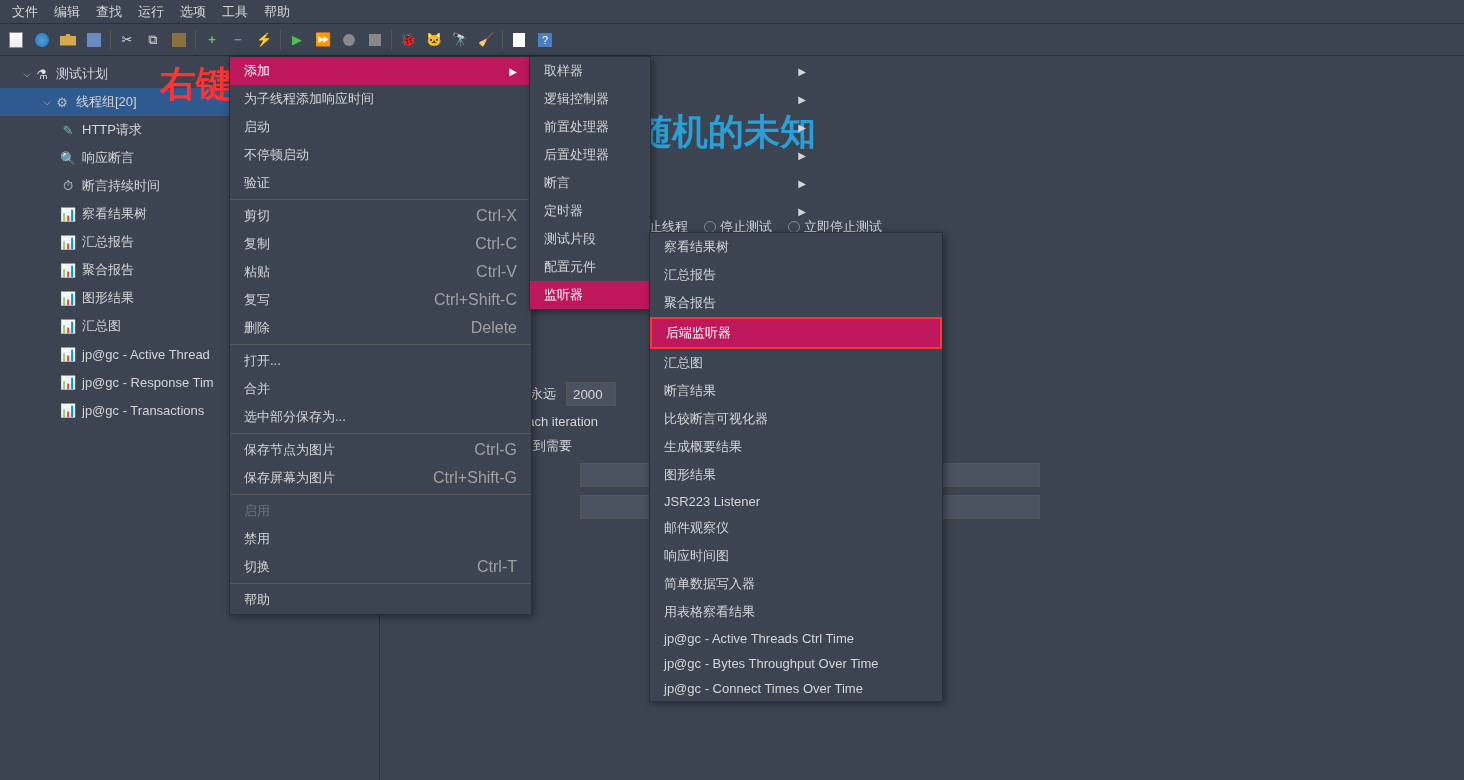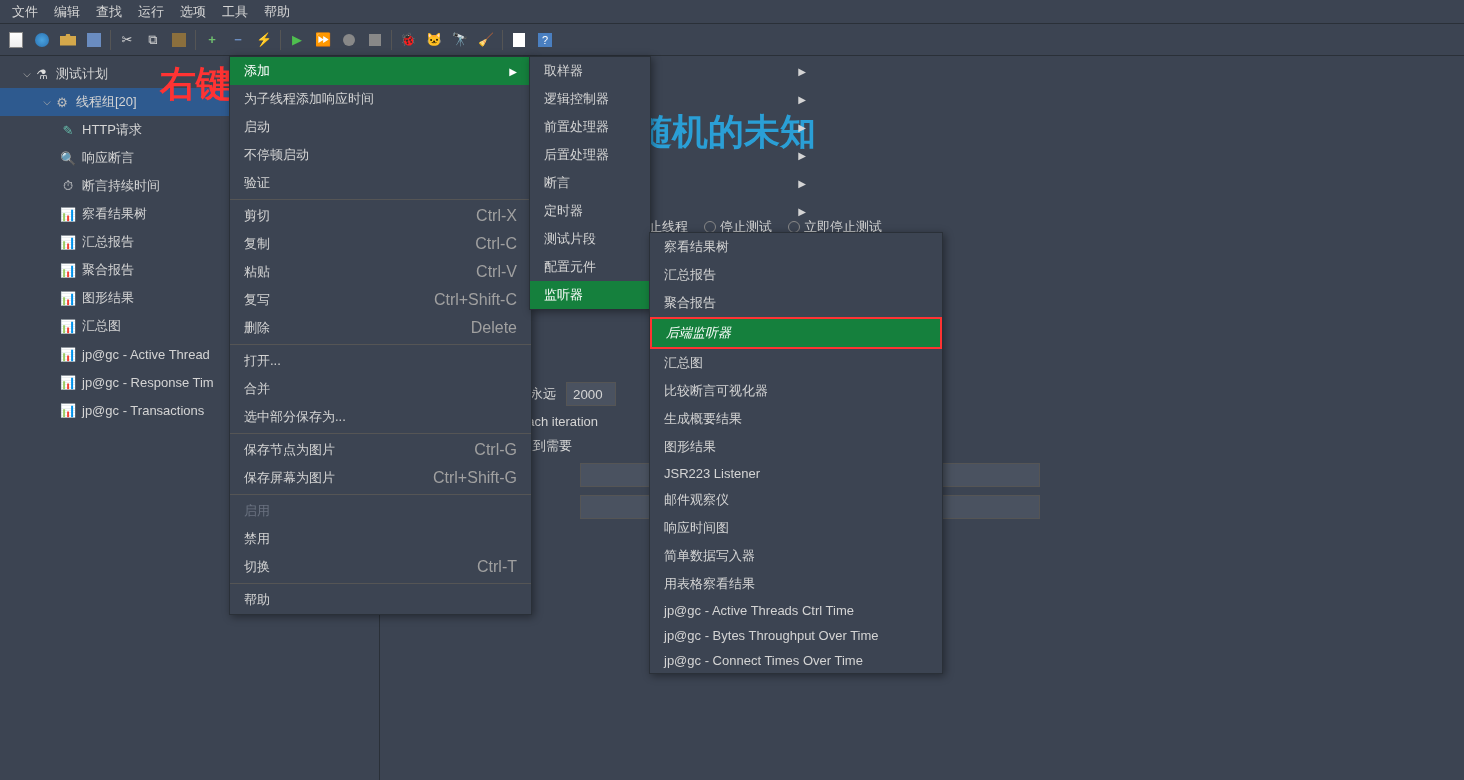--- a/index.html
+++ b/index.html
@@ -26,31 +26,31 @@
 .content-panel { flex: 1; background: #3c4452; padding: 10px 20px; position: relative; }
 .content-title { font-size: 18px; margin-bottom: 10px; }
 .content-row { display: flex; align-items: center; margin: 8px 0; }
 .radio-group { display: flex; gap: 16px; align-items: center; }
 .radio { display: flex; align-items: center; gap: 4px; }
 .radio-circle { width: 12px; height: 12px; border: 1px solid #888; border-radius: 50%; display: inline-block; }
 .input-field { background: #4a5260; border: 1px solid #555; color: #d4d4d4; padding: 2px 6px; height: 24px; }
 
 .context-menu { position: absolute; background: #3c4452; border: 1px solid #2a3038; box-shadow: 2px 2px 8px rgba(0,0,0,0.4); z-index: 100; }
 .context-menu-item { display: flex; justify-content: space-between; align-items: center; padding: 5px 14px; cursor: pointer; min-width: 290px; }
-.context-menu-item.highlighted { background: #15803d; color: #fff; }
+.context-menu-item.highlighted { background: #be185d; color: #fff; }
 .context-menu-item.disabled { color: #6a7280; }
 .context-menu-shortcut { color: #a0a0a0; font-size: 16px; margin-left: 30px; }
 .context-menu-sep { height: 1px; background: #555; margin: 2px 0; }
 .submenu-arrow { font-size: 10px; margin-left: 8px; }
 
 .menu1 { left: 229px; top: 56px; width: 303px; }
 .menu2 { left: 529px; top: 56px; width: 122px; }
 .menu3 { left: 649px; top: 232px; width: 294px; }
 .menu3 .context-menu-item { min-width: 270px; }
-.highlight-box { border: 2px solid #ff3333; font-style: italic; }
+.highlight-box { border: 2px solid #ff3333; }
 
 .annotation-red { color: #ff3333; font-size: 36px; font-weight: bold; position: absolute; }
 .annotation-blue { color: #2a9fd6; font-size: 36px; font-weight: bold; position: absolute; }
 
 .icon-file-new { background: linear-gradient(#fff, #eee); border: 1px solid #888; width: 14px; height: 16px; }
 .icon-globe { background: radial-gradient(#4aa3df, #2a70b0); border-radius: 50%; width: 14px; height: 14px; }
 .icon-open { background: #d4a84b; width: 16px; height: 12px; clip-path: polygon(0 100%, 0 20%, 35% 20%, 40% 0, 60% 0, 65% 20%, 100% 20%, 100% 100%); }
 .icon-save { background: #6a8cc0; width: 14px; height: 14px; }
 .icon-paste { background: #8b6f3d; width: 14px; height: 14px; }
 .icon-plus { color: #6fbf6f; font-weight: bold; }
@@ -364,20 +364,23 @@
     <div class="context-menu-item">
       <span>聚合报告</span>
     </div>
     <div class="context-menu-item highlighted highlight-box">
       <span>后端监听器</span>
     </div>
     <div class="context-menu-item">
       <span>汇总图</span>
     </div>
     <div class="context-menu-item">
+      <span>断言结果</span>
+    </div>
+    <div class="context-menu-item">
       <span>比较断言可视化器</span>
     </div>
     <div class="context-menu-item">
       <span>生成概要结果</span>
     </div>
     <div class="context-menu-item">
       <span>图形结果</span>
     </div>
     <div class="context-menu-item">
       <span>JSR223 Listener</span>

